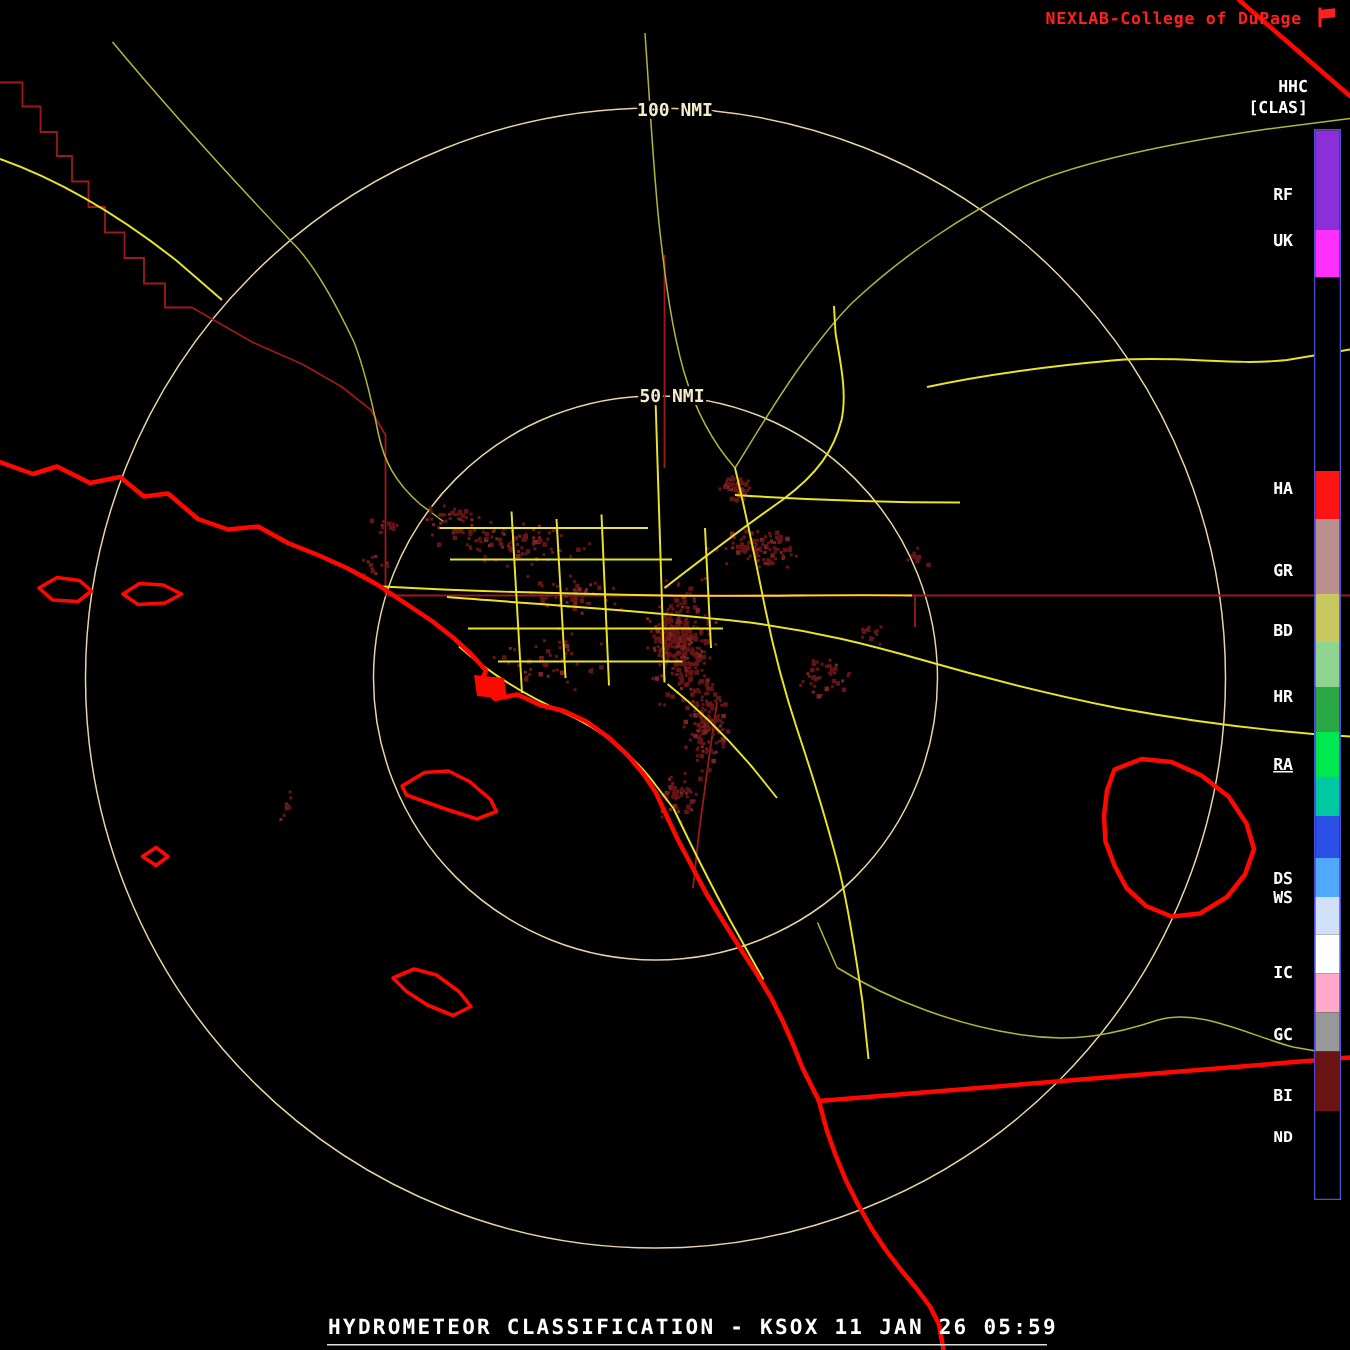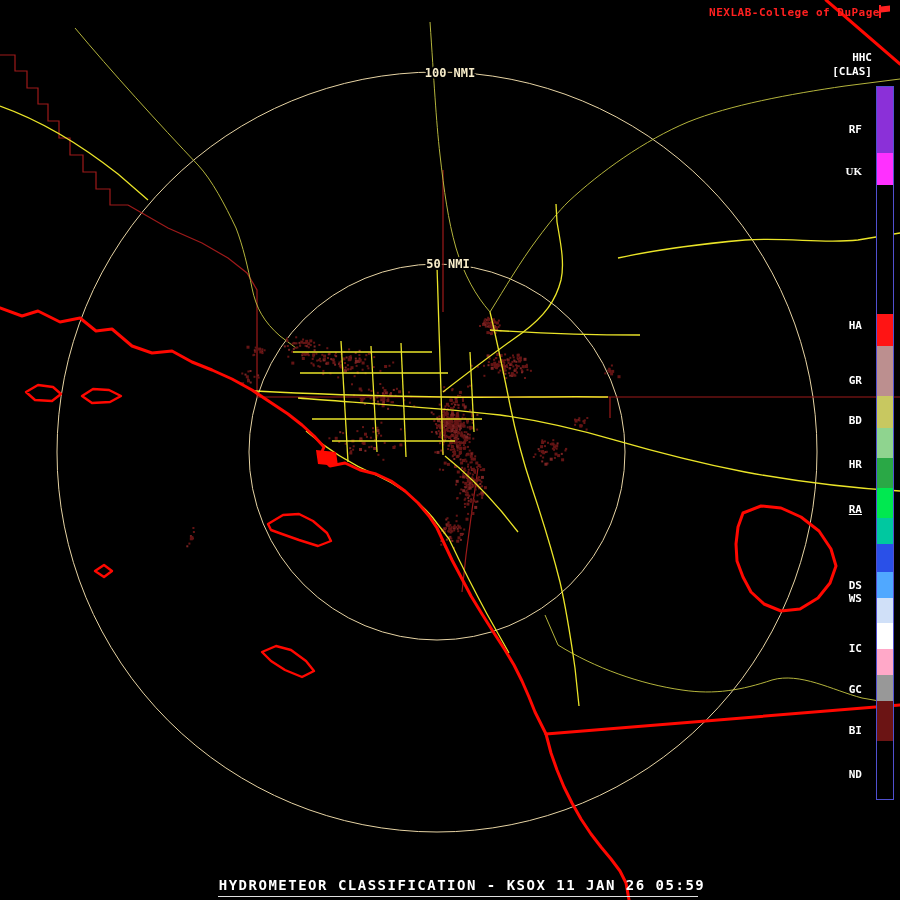--- a/index.html
+++ b/index.html
@@ -19,21 +19,21 @@
   }
   .layer-county path { fill:none; stroke:var(--county_border,#9e1a1a); stroke-width:1.2; }
   .layer-rivers path { fill:none; stroke:var(--rivers,#b4b43c); stroke-width:1; }
   .layer-roads  path { fill:none; stroke:var(--roads,#eae428); stroke-width:1.3; }
   .layer-state  path { fill:none; stroke:var(--state_border,#ff0800); stroke-width:3;
                        stroke-linejoin:round; stroke-linecap:round; }
   .layer-state path.thin { stroke-width:2.4; }
   .layer-state path.fill-red { fill:var(--state_border,#ff0800); stroke:none; }
 
   #brand {
-    position:absolute; top:6px; right:20px;
+    position:absolute; top:6px; right:32px;
     color:var(--brand,#ff2020); font:bold 11px "DejaVu Sans Mono", monospace;
     letter-spacing:.5px; white-space:nowrap;
   }
   #cod-logo { position:absolute; top:3px; right:8px; }
 
   #legend-title, #legend-subtitle {
     position:absolute; right:28px; color:#fff;
     font:bold 11px "DejaVu Sans Mono", monospace; white-space:nowrap;
   }
   #legend-title { top:51px; }
@@ -1198,29 +1198,29 @@
       <div class="cb-seg" style="height: 26px; background: rgb(80, 168, 255);"></div>
       <div class="cb-seg" style="height: 26px; background: rgb(208, 224, 248);"></div>
       <div class="cb-seg" style="height: 26px; background: rgb(255, 255, 255);"></div>
       <div class="cb-seg" style="height: 26px; background: rgb(255, 168, 200);"></div>
       <div class="cb-seg" style="height: 26px; background: rgb(152, 152, 152);"></div>
       <div class="cb-seg" style="height: 40px; background: rgb(107, 20, 20);"></div>
       <div class="cb-seg" style="height: 58px; background: rgb(0, 0, 0);"></div>
     </div>
   <div id="legend-labels">
       <div class="legend-label" style="top: 123px;">RF</div>
-      <div class="legend-label" style="top: 164px; font-family: Liberation Serif, serif;">UK</div>
+      <div class="legend-label" style="top: 154px;">UK</div>
       <div class="legend-label" style="top: 319px;">HA</div>
       <div class="legend-label" style="top: 374px;">GR</div>
       <div class="legend-label" style="top: 414px;">BD</div>
       <div class="legend-label" style="top: 458px;">HR</div>
       <div class="legend-label" style="top: 503px; text-decoration: underline;">RA</div>
       <div class="legend-label" style="top: 552px; margin-top: 40px;">WS</div>
       <div class="legend-label" style="top: 579px;">DS</div>
       <div class="legend-label" style="top: 642px;">IC</div>
       <div class="legend-label" style="top: 683px;">GC</div>
       <div class="legend-label" style="top: 724px;">BI</div>
-      <div class="legend-label" style="top: 768px;">ND</div>
+      <div class="legend-label" style="top: 752px; font-family: Liberation Mono, monospace;">ND</div>
     </div>
 
   <div id="footer-title">HYDROMETEOR CLASSIFICATION - KSOX 11 JAN 26 05:59</div>
   <div id="footer-underline"></div>
 </div>
 
 </body></html>

